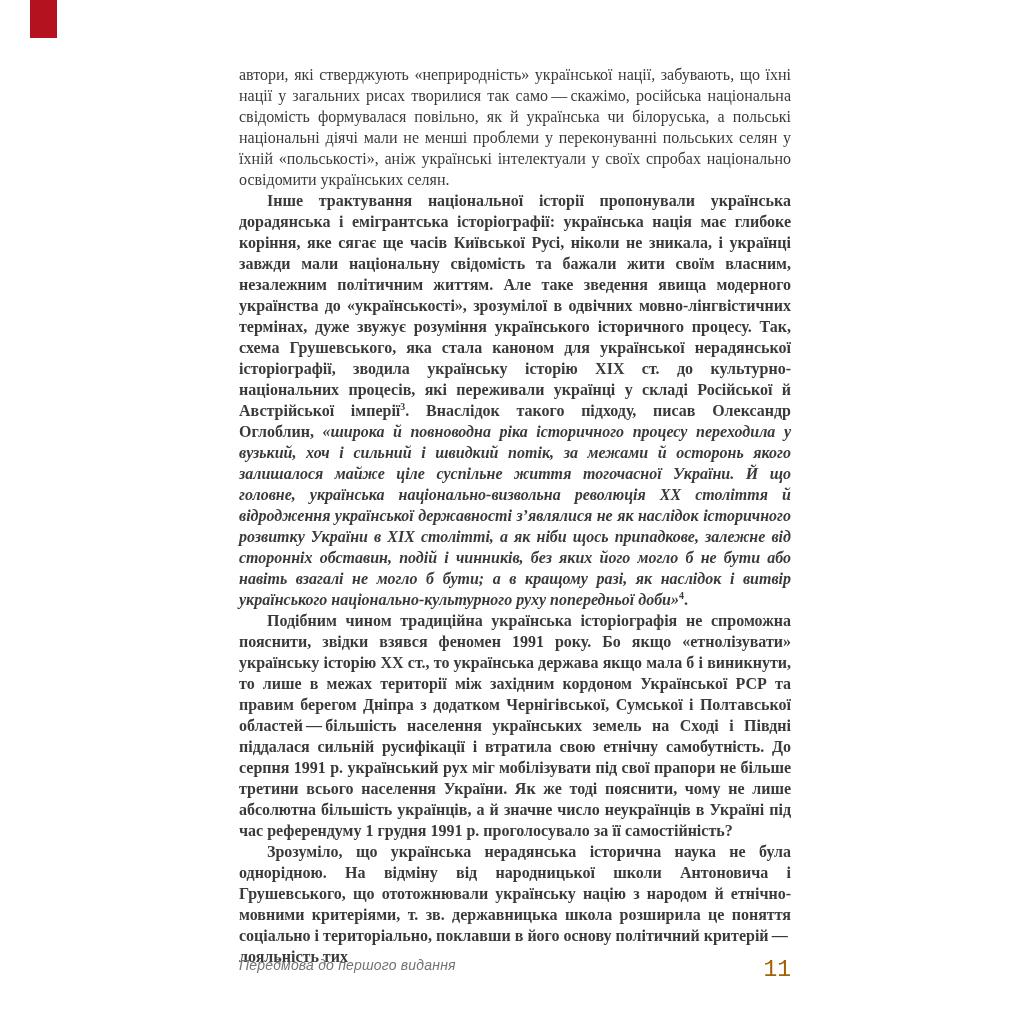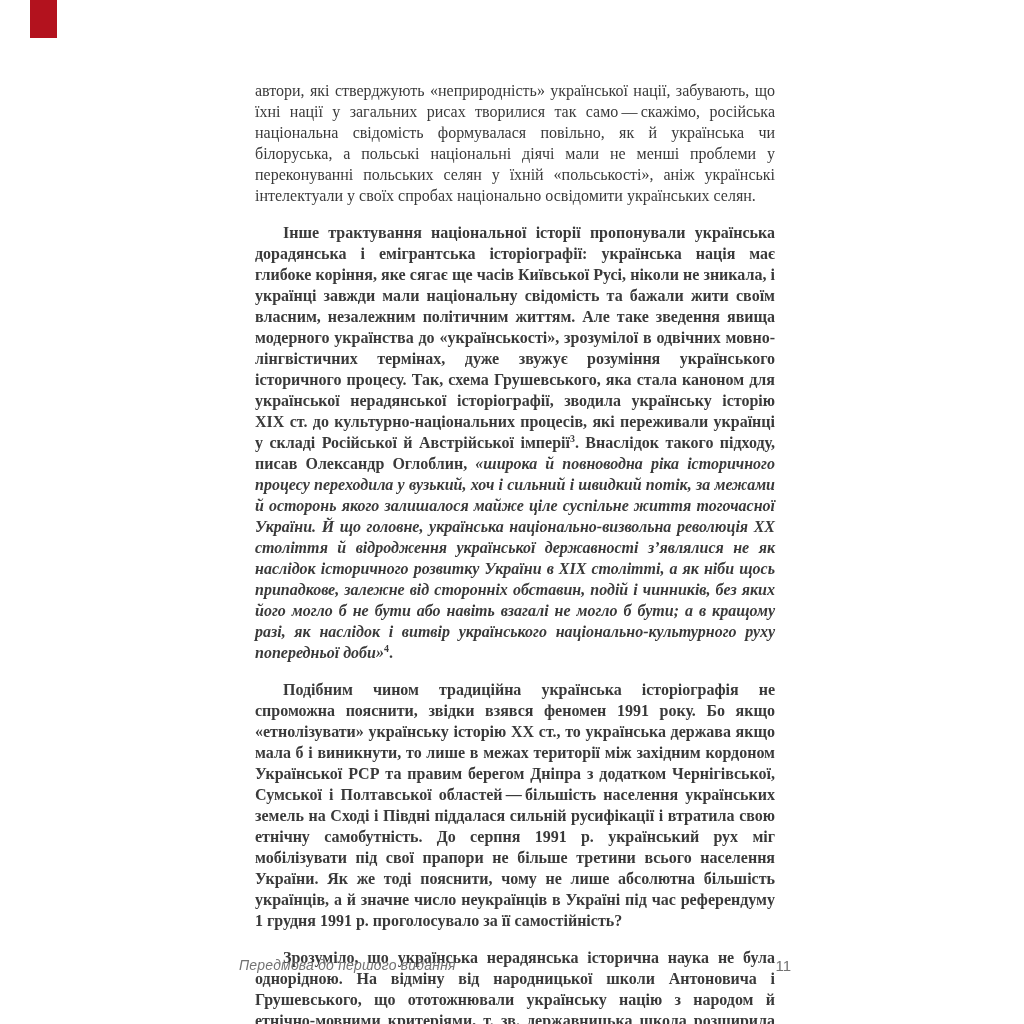--- a/index.html
+++ b/index.html
@@ -21,21 +21,21 @@
   }
   .text-column {
     position: absolute;
     left: 239px; top: 64px;
     width: 552px;
     color: #3a3a3a;
     font-size: 16px;
     line-height: 21px;
     text-align: justify;
   }
-  .para { margin: 16px; }
+  .para { margin: 0; }
   .para.indent { text-indent: 28px; font-weight: bold; }
   .para .it { font-style: italic; }
   .para sup {
     font-size: 0.62em;
     line-height: 0;
     vertical-align: super;
   }
   .footer {
     position: absolute;
     left: 239px; top: 957px;
@@ -45,23 +45,23 @@
     align-items: flex-start;
   }
   .running-title {
     font-family: "Liberation Sans", sans-serif;
     font-style: italic;
     font-size: 14px;
     color: #737373;
     letter-spacing: 0.2px;
   }
   .page-number {
-    font-family: Liberation Sans, sans-serif;
-    font-size: 15px;
-    color: #737373;
+    font-family: Liberation Mono, monospace;
+    font-size: 23px;
+    color: #a16207;
   }
 </style>
 </head>
 <body style="background: rgb(255, 255, 255);">
 
 <div class="page">
 
   <div class="chapter-tab" style="background: rgb(179, 18, 30);"></div>
 
   <div class="text-column">

